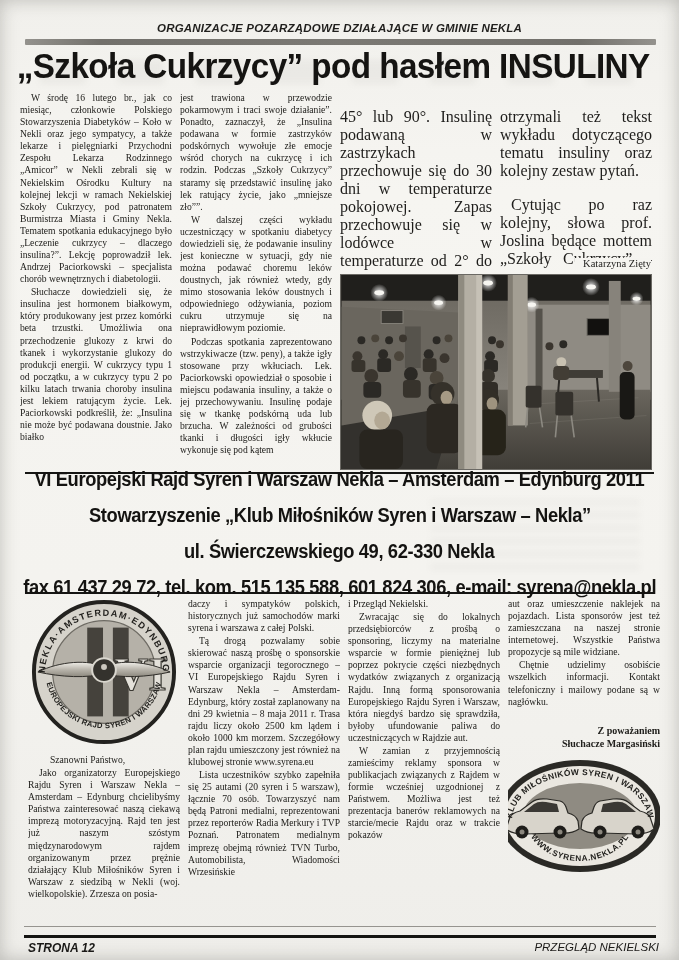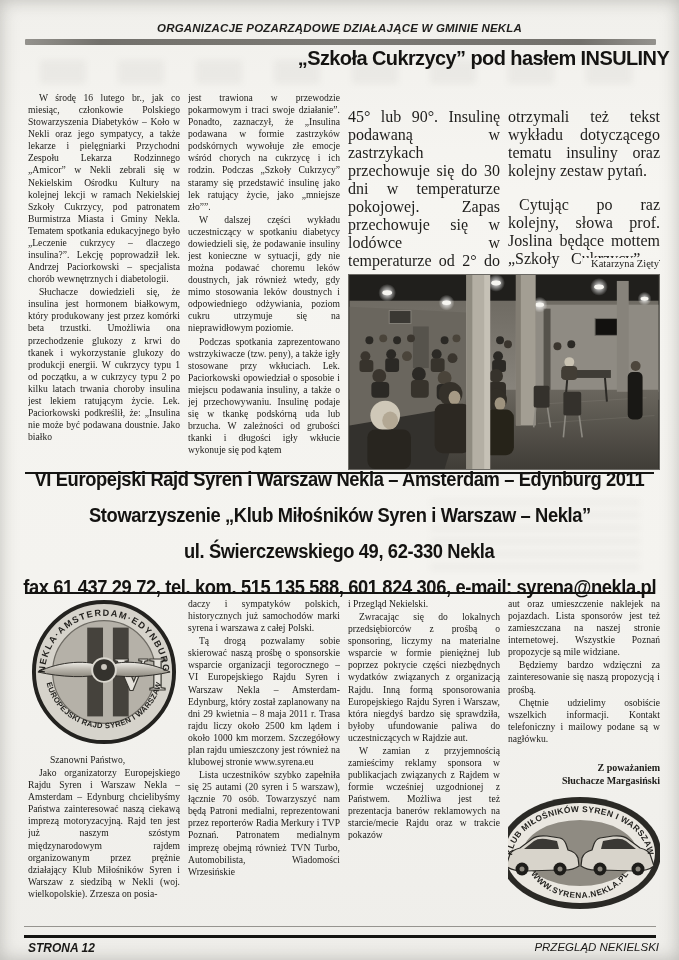--- a/index.html
+++ b/index.html
@@ -6,32 +6,32 @@
   body{width:679px;height:960px;background:#d8d7d3;font-family:"Liberation Serif",serif;}
   .page{position:relative;width:679px;height:960px;overflow:hidden;color:#1e1d1b;
         background:linear-gradient(180deg,#f1f0ec 0%,#f6f5f1 20%,#f4f3ef 60%,#efeeea 100%);
         box-shadow:inset 0 0 18px rgba(90,88,82,.35);}
   
   .header-text{position:absolute;top:22px;left:0;right:0;text-align:center;
         font-family:"Liberation Sans",sans-serif;font-style:italic;font-weight:bold;
         font-size:11.5px;letter-spacing:.2px;color:#201f1d;}
   .header-bar{position:absolute;top:39px;left:25px;width:631px;height:6px;border-radius:1px;
         background:linear-gradient(90deg,#94928d,#72706b 12%,#7b7974 50%,#72706b 88%,#94928d);}
-  .title{position:absolute;top:46px;left:0;right:0;text-align:right;
-        font-family:"Liberation Sans",sans-serif;font-weight:bold;font-size:21px;color:#151412;}
+  .title{position:absolute;top:46px;left:0;right:0;text-align:left;
+        font-family:"Liberation Sans",sans-serif;font-weight:bold;font-size:35px;color:#151412;}
   .title .cond{display:inline-block;transform:scaleX(.95);letter-spacing:-.6px;}
   
   .bleed{position:absolute;filter:blur(3px);opacity:.5;pointer-events:none;}
   .bleed1{top:60px;left:40px;width:600px;height:24px;
         background:repeating-linear-gradient(90deg,rgba(125,122,115,.14) 0 46px,rgba(125,122,115,0) 46px 78px);}
   .bleed2{top:500px;left:430px;width:210px;height:70px;
         background:repeating-linear-gradient(0deg,rgba(125,122,115,.12) 0 6px,rgba(125,122,115,0) 6px 13px);}
   
   .article{position:absolute;display:flex;gap:8px;}
-  .article1{top:92px;left:28px;width:632px;height:378px;}
+  .article1{top:92px;left:20px;width:632px;height:378px;}
   .article2{top:598px;left:28px;width:632px;height:334px;}
   .col{flex:0 0 152px;width:152px;overflow:hidden;text-align:justify;
         font-size:9.6px;line-height:1.26;color:#21201d;}
   .col p{margin:0 0 1px 0;}
   .ind{text-indent:11px;}
   .col34{flex:0 0 312px;width:312px;display:flex;flex-direction:column;}
   .col34-texts{display:flex;gap:8px;height:178px;overflow:hidden;}
   .subcol{width:152px;overflow:hidden;text-align:justify;position:relative;}
   .author{position:absolute;right:1px;bottom:1px;font-weight:normal;font-size:10.5px;
         background:#f5f4f0;padding-left:8px;}
@@ -250,22 +250,21 @@
       <p>daczy i sympatyków polskich, historycznych już samochodów marki syrena i warszawa z całej Polski.</p>
       <p class="ind">Tą drogą pozwalamy sobie skierować naszą prośbę o sponsorskie wsparcie organizacji tegorocznego – VI Europejskiego Rajdu Syren i Warszaw Nekla – Amsterdam-Edynburg, który został zaplanowany na dni 29 kwietnia – 8 maja 2011 r. Trasa rajdu liczy około 2500 km lądem i około 1000 km morzem. Szczegółowy plan rajdu umieszczony jest również na klubowej stronie www.syrena.eu</p>
       <p class="ind">Lista uczestników szybko zapełniła się 25 autami (20 syren i 5 warszaw), łącznie 70 osób. Towarzyszyć nam będą Patroni medialni, reprezentowani przez reporterów Radia Merkury i TVP Poznań. Patronatem medialnym imprezę obejmą również TVN Turbo, Automobilista, Wiadomości Wrzesińskie</p>
     </div>
     <div class="col">
       <p>i Przegląd Nekielski.</p>
       <p class="ind">Zwracając się do lokalnych przedsiębiorców z prośbą o sponsoring, liczymy na materialne wsparcie w formie pieniężnej lub poprzez pokrycie części niezbędnych wydatków związanych z organizacją Rajdu. Inną formą sponsorowania Europejskiego Rajdu Syren i Warszaw, która niegdyś bardzo się sprawdziła, byłoby ufundowanie paliwa do uczestniczących w Rajdzie aut.</p>
       <p class="ind">W zamian z przyjemnością zamieścimy reklamy sponsora w publikacjach związanych z Rajdem w formie wcześniej uzgodnionej z Państwem. Możliwa jest też prezentacja banerów reklamowych na starcie/mecie Rajdu oraz w trakcie pokazów</p>
     </div>
     <div class="col">
-      <p>aut oraz umieszczenie naklejek na pojazdach. Lista sponsorów jest też zamieszczana na naszej stronie internetowej. Wszystkie Poznań propozycje są mile widziane.</p>
-      <p class="ind">Będziemy bardzo wdzięczni za zainteresowanie się naszą propozycją i prośbą.</p>
+      <p>aut oraz umieszczenie naklejek na pojazdach. Lista sponsorów jest też zamieszczana na naszej stronie internetowej. Wszystkie Państwa propozycje są mile widziane.</p>
       <p class="ind">Chętnie udzielimy osobiście wszelkich informacji. Kontakt telefoniczny i mailowy podane są w nagłówku.</p>
       <div class="closing-block">
         <div>Z poważaniem</div>
         <div>Słuchacze Margasiński</div>
       </div>
       <div class="oval-wrap">
         <svg width="168" height="118" viewBox="0 0 168 118">
           <defs>
             <path id="ovTop" d="M 16,64 A 68,46 0 0 1 152,64" fill="none"></path>
             <path id="ovBot" d="M 30,62 A 54,42 0 0 0 138,62" fill="none"></path>

